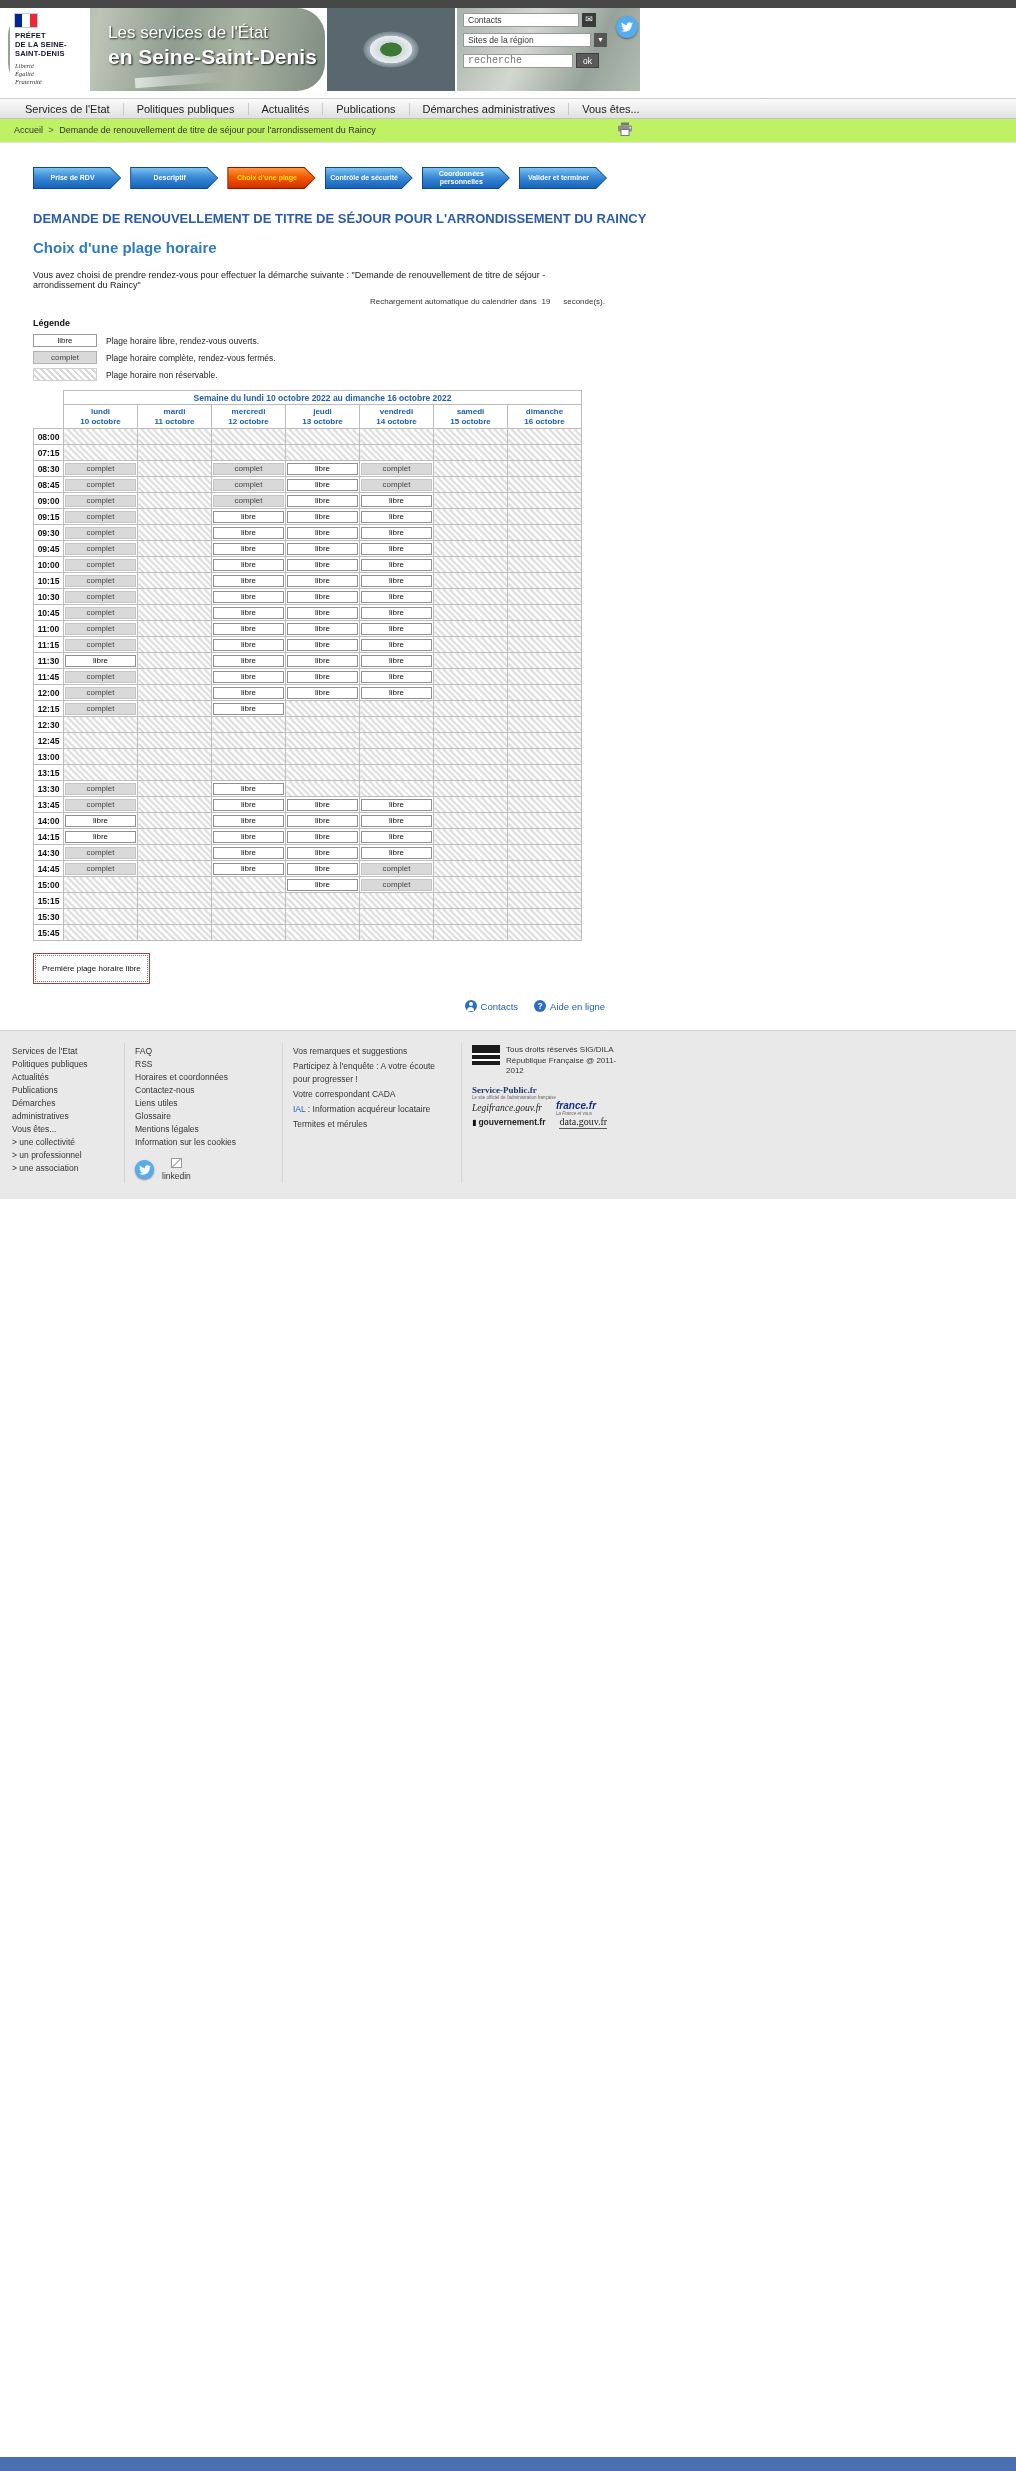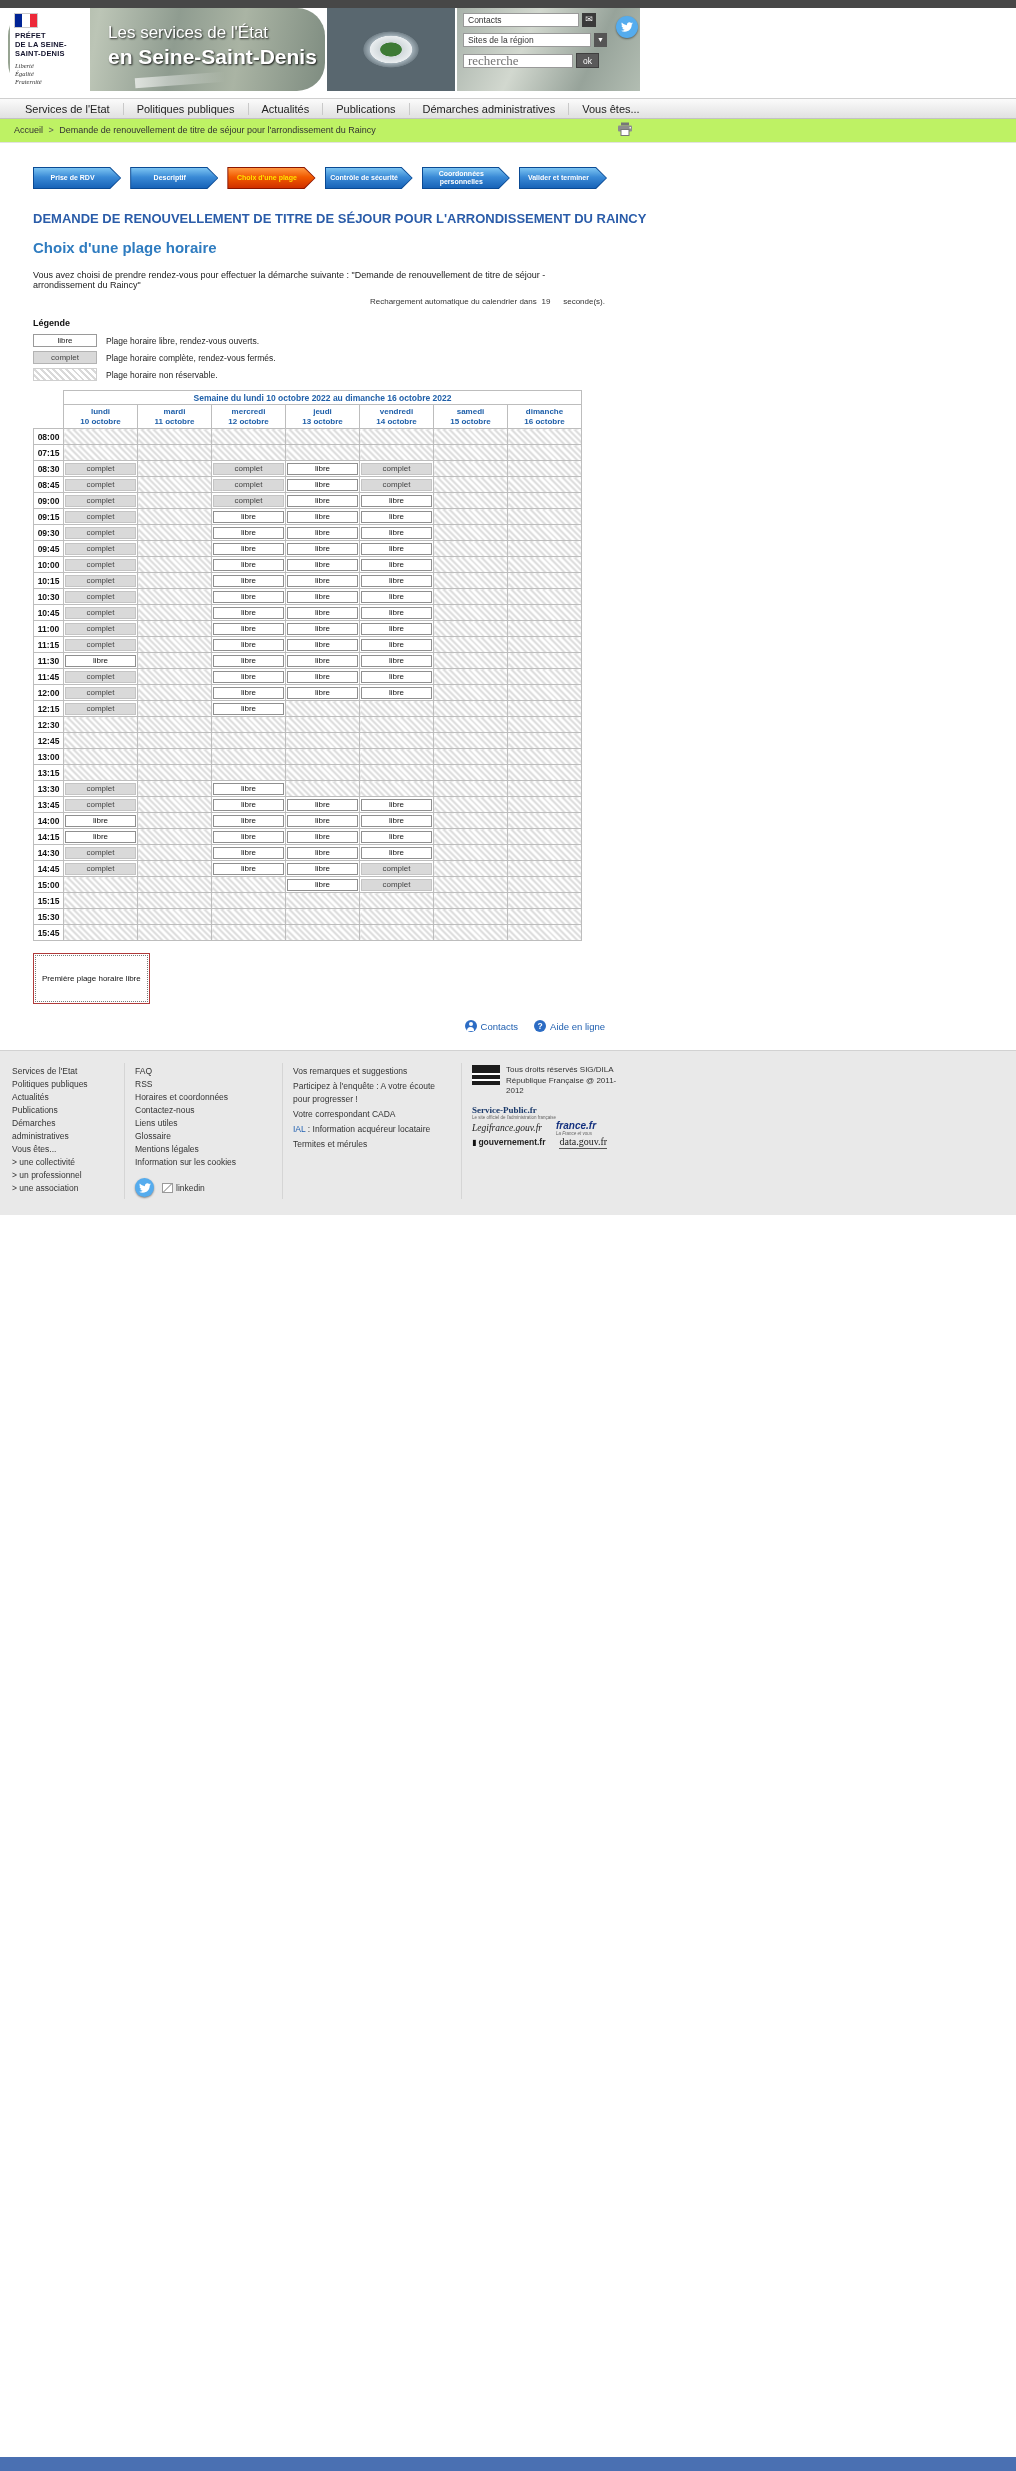--- a/index.html
+++ b/index.html
@@ -33,22 +33,22 @@
     background:linear-gradient(115deg,#a8b2aa,#d2d8cf 38%,#97a39a 72%,#b2bdb2); }
   .hrow { display:flex; align-items:center; margin-bottom:6px; gap:3px; }
   .hbox { background:#fff; border:1px solid #999; height:14px; line-height:12px; padding:0 4px; font-size:8.5px; color:#333; cursor:pointer; }
   .hbox.contacts { width:116px; }
   .hbox.region { width:128px; }
   .mail-btn { width:14px; height:14px; background:#3a3a3a; color:#fff; font-size:9px; line-height:13px; text-align:center; cursor:pointer; }
   .tw-circle { position:absolute; right:2px; top:8px; width:22px; height:22px; border-radius:50%; background:#55acee;
     display:flex; align-items:center; justify-content:center; box-shadow:0 1px 2px rgba(0,0,0,.45); cursor:pointer; }
   .tw-circle svg { width:12px; height:12px; }
   .dd-btn { width:13px; height:14px; background:#555; color:#fff; font-size:7px; line-height:14px; text-align:center; cursor:pointer; }
-  .search-input { width:110px; height:14px; border:1px solid #999; font-size:13px; padding:0 4px; color:#555;
-    font-family:Liberation Serif, serif; }
+  .search-input { width:110px; height:14px; border:1px solid #999; font-size:10px; padding:0 4px; color:#555;
+    font-family:Liberation Mono, monospace; }
   .ok-btn { height:15px; background:#5a5a5a; color:#fff; border:1px solid #3e3e3e; font-size:8.5px; padding:0 6px; cursor:pointer;
     font-family:"Liberation Sans","DejaVu Sans",sans-serif; }
 
   
   .main-nav { margin-top:7px; background:linear-gradient(#fbfbfb,#e1e1e1); border-top:1px solid #cfcfcf; border-bottom:1px solid #c2c2c2; width:100%; }
   .main-nav ul { display:flex; list-style:none; padding:0 12px; height:19px; align-items:center; }
   .main-nav li { font-size:11px; color:#222; padding:0 13px; border-right:1px solid #c9c9c9; cursor:pointer; white-space:nowrap; }
   .main-nav li:last-child { border-right:none; }
 
   
@@ -99,21 +99,21 @@
   .calendar th.time { font-size:8.5px; font-weight:bold; background:#fff; text-align:center; height:16px; color:#111; }
   td.slot { height:16px; padding:0; vertical-align:middle; }
   td.hatched { background:repeating-linear-gradient(45deg,#fff 0 2.5px,#dcdcdc 2.5px 4.5px); }
   .slot-btn { margin:1px; height:12px; background:#fff; border:1px solid #8f8f8f; font-size:8px; color:#111;
     display:flex; align-items:center; justify-content:center; cursor:pointer; }
   .slot-full { margin:1px; height:12px; background:#d9d9d9; border:1px solid #c4c4c4; color:#444; font-size:8px;
     display:flex; align-items:center; justify-content:center; }
 
   
   .first-free { margin:12px 0 0 33px; background:#fff; border:1px solid #b03a3a; outline:1px dotted #777; outline-offset:-3px;
-    font-size:8px; padding:20px 8px; color:#111; cursor:pointer; font-family:"Liberation Sans","DejaVu Sans",sans-serif; }
+    font-size:8px; padding:10px 8px; color:#111; cursor:pointer; font-family:"Liberation Sans","DejaVu Sans",sans-serif; }
 
   
   .bottom-links { display:flex; justify-content:flex-end; gap:16px; margin:16px 0 0 33px; width:572px; }
   .blink { display:flex; align-items:center; gap:4px; color:#1f5fb0; font-size:9.5px; cursor:pointer; }
   .blink-ic { position:relative; width:12px; height:12px; border-radius:50%; background:#2c6cc4; display:inline-block; flex:0 0 12px; }
   .ic-person::before { content:""; position:absolute; left:4px; top:2px; width:4px; height:4px; border-radius:50%; background:#fff; }
   .ic-person::after { content:""; position:absolute; left:2.5px; top:6.5px; width:7px; height:4px; border-radius:3.5px 3.5px 0 0; background:#fff; }
   .ic-help::before { content:"?"; position:absolute; inset:0; color:#fff; font-size:8.5px; font-weight:bold; text-align:center; line-height:12px; }
 
   
@@ -123,21 +123,21 @@
   .fcol ul { list-style:none; }
   .f-link { font-size:8.5px; line-height:13px; color:#333; cursor:pointer; }
   .f3 { margin-bottom:2px; max-width:160px; }
   .fcol1 { width:124px; padding-left:12px; }
   .fcol2 { width:158px; border-left:1px solid #d5d5d5; }
   .fcol3 { width:179px; border-left:1px solid #d5d5d5; }
   .fcol4 { width:176px; border-left:1px solid #d5d5d5; }
   .blue-link { color:#1f5fb0; }
   .social-row { display:flex; align-items:center; gap:8px; margin-top:9px; }
   .tw-circle.small { position:static; width:19px; height:19px; }
-  .broken-img { display:flex; align-items:center; gap:3px; font-size:8.5px; color:#333; cursor:pointer; }
+  .broken-img { display:flex; align-items:center; gap:3px; font-size:8.5px; color:#333; cursor:pointer;flex-direction:column; }
   .bi-ic { width:11px; height:10px; border:1px solid #999; background:linear-gradient(135deg,#fff 45%,#bbb 45%,#bbb 55%,#fff 55%); display:inline-block; }
   .copyright-row { display:flex; gap:6px; margin-bottom:8px; }
   .dila-logo { width:28px; height:20px; background:#1c1c1c; flex:0 0 28px;
     box-shadow:inset 0 -4px 0 #1c1c1c, inset 0 -6px 0 #fff, inset 0 -10px 0 #1c1c1c, inset 0 -12px 0 #fff; }
   .copyright { font-size:8px; line-height:10.5px; color:#333; }
   .logo-grid { display:flex; flex-wrap:wrap; gap:0 14px; align-items:center; }
   .logo { cursor:pointer; display:inline-block; }
   .logo-sp { font-family:"Liberation Serif","DejaVu Serif",serif; font-weight:bold; font-size:9px; color:#1b3a6b; }
   .logo-sp .tag, .logo-ff .tag { display:block; font-size:4.5px; color:#666; font-weight:normal; font-family:"Liberation Sans",sans-serif; }
   .logo-lf { font-family:"Liberation Serif","DejaVu Serif",serif; font-style:italic; font-size:9.5px; color:#222; }

